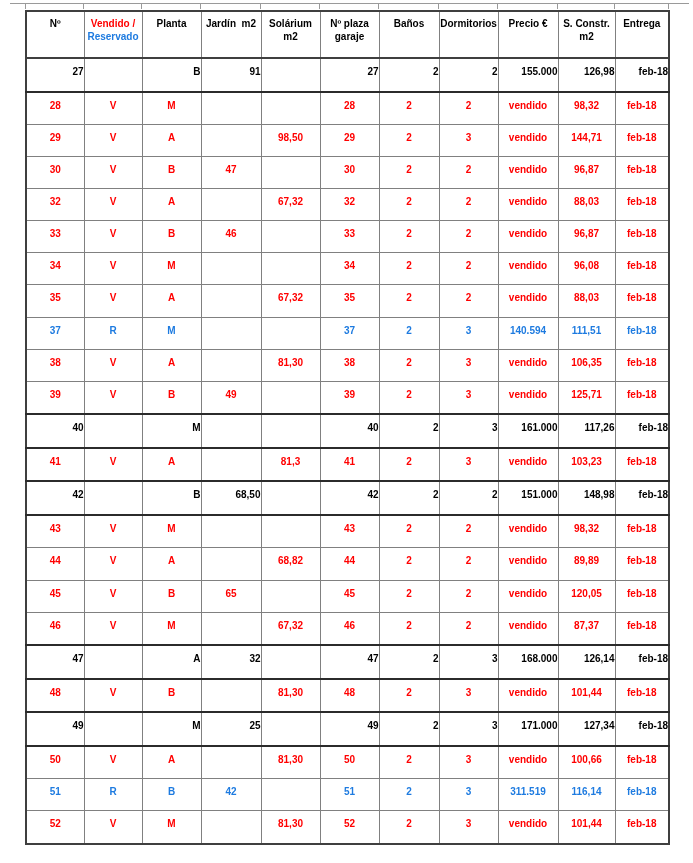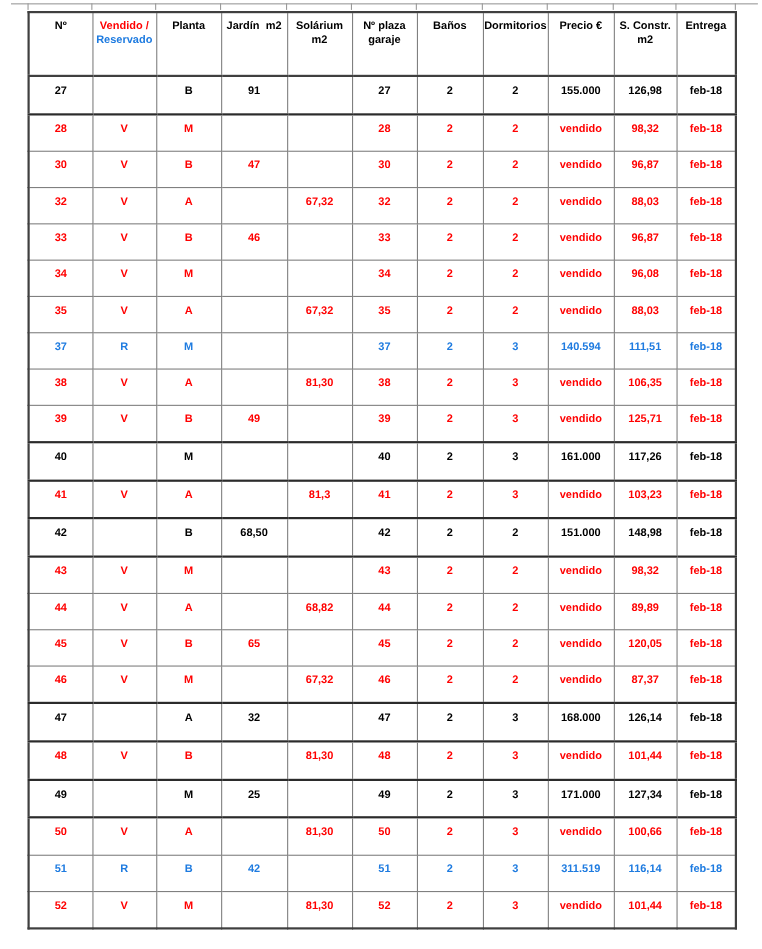--- a/index.html
+++ b/index.html
@@ -22,36 +22,36 @@
   table.price{
     border-collapse:collapse;table-layout:fixed;
     width:643px;height:835px;
     border:2px solid var(--strong);
   }
   th,td{
     border:1px solid var(--grid);
     font-weight:bold;text-align:center;
     padding:0;overflow:hidden;
   }
-  thead tr{height:58px;}
+  thead tr{height:47px;}
   th{
     font-size:10px;line-height:13px;color:#000;
     vertical-align:top;padding-top:5px;
     border-bottom:2px solid var(--strong);
     overflow-wrap:break-word;word-break:break-word;
   }
   th.break-any{word-break:break-all;}
   th.nowrap-pre{white-space:pre;margin-left:18px;}
   th .hdr-red{color:var(--sold);display:block;}
   th .hdr-blue{color:var(--reserved);display:block;}
   tbody td{
     font-size:10px;line-height:12px;
     vertical-align:top;padding-top:7px;
   }
-  tr.row-available td{color:var(--available);border-top:2px solid #2b2b2b;border-bottom:2px solid #2b2b2b;}
+  tr.row-available td{color:var(--available);border-top:2px solid #2b2b2b;border-bottom:2px solid #2b2b2b;text-align:right;}
   tr.row-sold td{color:var(--sold);}
   tr.row-reserved td{color:var(--reserved);}
 </style>
 </head>
 <body>
 
 <div class="top-gridline" id="topline">
     <div class="tick" style="left: 15px;"></div>
     <div class="tick" style="left: 73px;"></div>
     <div class="tick" style="left: 131px;"></div>
@@ -120,20 +120,33 @@
           <td></td>
           <td></td>
           <td>28</td>
           <td>2</td>
           <td>2</td>
           <td>vendido</td>
           <td>98,32</td>
           <td>feb-18</td>
         </tr>
         <tr class="row-sold">
+          <td>29</td>
+          <td>V</td>
+          <td>A</td>
+          <td></td>
+          <td>98,50</td>
+          <td>29</td>
+          <td>2</td>
+          <td>3</td>
+          <td>vendido</td>
+          <td>144,71</td>
+          <td>feb-18</td>
+        </tr>
+        <tr class="row-sold">
           <td>30</td>
           <td>V</td>
           <td>B</td>
           <td>47</td>
           <td></td>
           <td>30</td>
           <td>2</td>
           <td>2</td>
           <td>vendido</td>
           <td>96,87</td>

